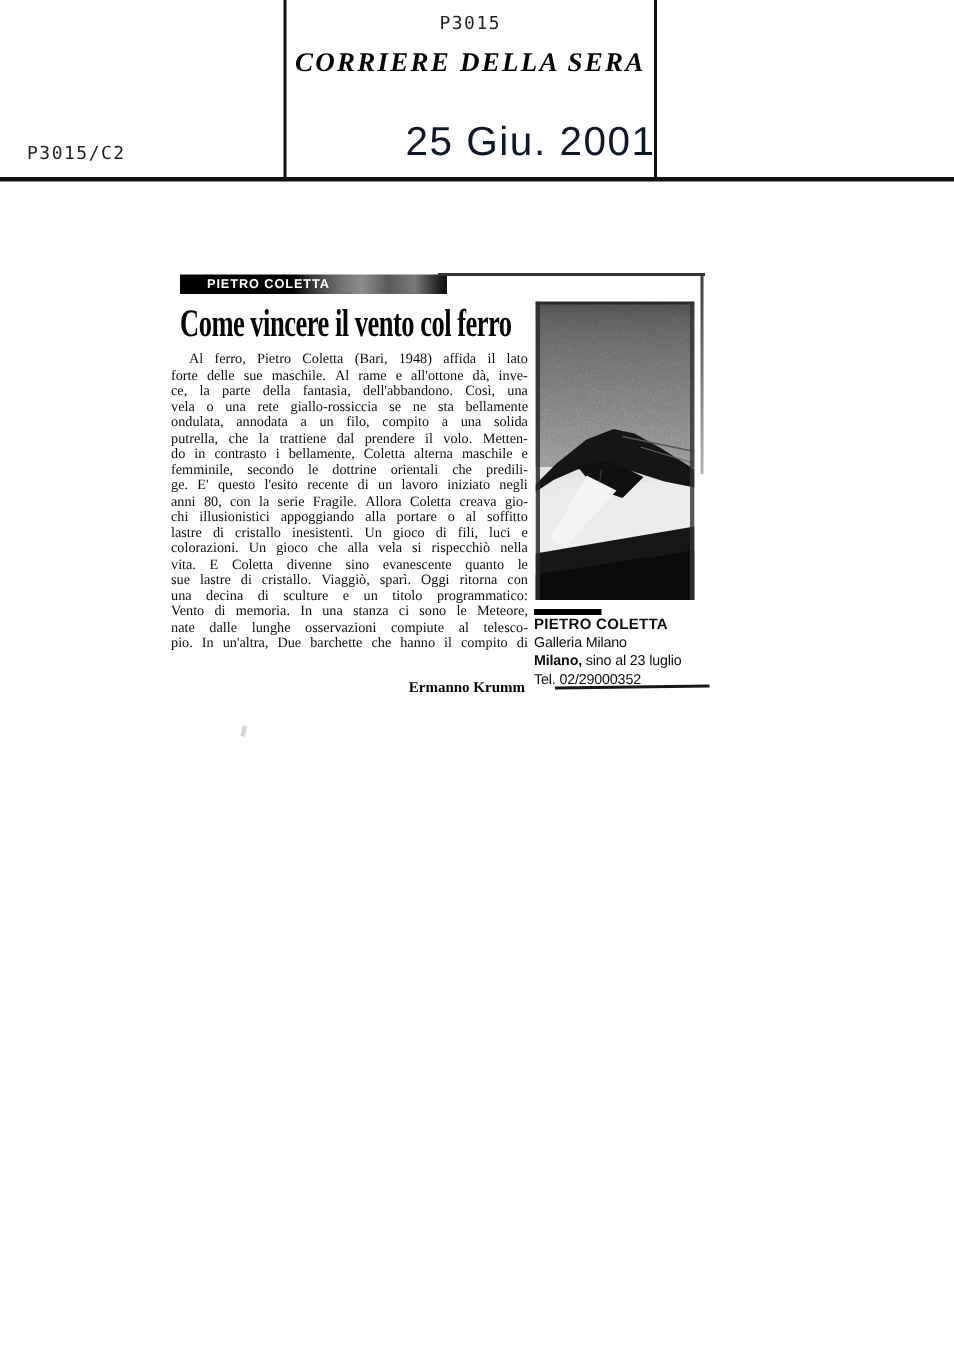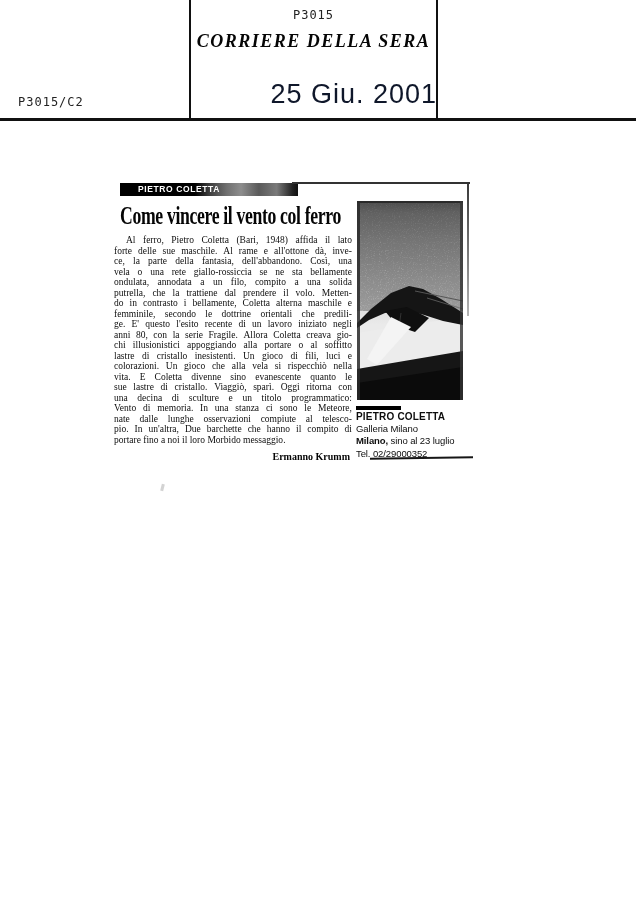--- a/index.html
+++ b/index.html
@@ -78,21 +78,21 @@
   .body-col .jline {
     display: flex; justify-content: space-between;
     height: 10.5px; line-height: 10.5px; overflow: hidden; align-items: center;
   }
   .body-col .nline { height: 10.5px; line-height: 10.5px; white-space: nowrap; }
   .body-col .indent { padding-left: 12px; }
   .tok { white-space: pre; }
   .it { }
   .bd { font-weight: bold; }
   .byline {
-    margin-top: 7px; padding-right: 2px;
+    margin-top: 19px; padding-right: 2px;
     text-align: right; font-weight: bold; font-size: 10px; color: #050505;
   }
   .scan-artifact {
     position: absolute; left: 161px; top: 484px; width: 3px; height: 7px;
     background: #b5b5b5; opacity: 0.6; transform: rotate(14deg);
   }
 
   
   .photo { position: absolute; left: 357px; top: 201px; width: 106px; height: 199px; }
 
@@ -338,21 +338,20 @@
             <span class="tok"><span>In</span></span>
             <span class="tok"><span>un'altra,</span></span>
             <span class="tok"><span class="it">Due</span></span>
             <span class="tok"><span class="it">barchette</span></span>
             <span class="tok"><span>che</span></span>
             <span class="tok"><span>hanno</span></span>
             <span class="tok"><span>il</span></span>
             <span class="tok"><span>compito</span></span>
             <span class="tok"><span>di</span></span>
           </div>
-          <div class="nline"><span>portare fino a noi il loro </span><span class="it">Morbido messaggio</span><span>.</span></div>
         </div>
       <div class="byline">Ermanno Krumm</div>
     </div>
 
     <div class="scan-artifact"></div>
 
     <svg class="photo" viewBox="0 0 106 199" preserveAspectRatio="none">
       <defs>
         <linearGradient id="skyGrad" x1="0" y1="0" x2="0" y2="1">
           <stop offset="0" stop-color="#6f6f6f"></stop>

